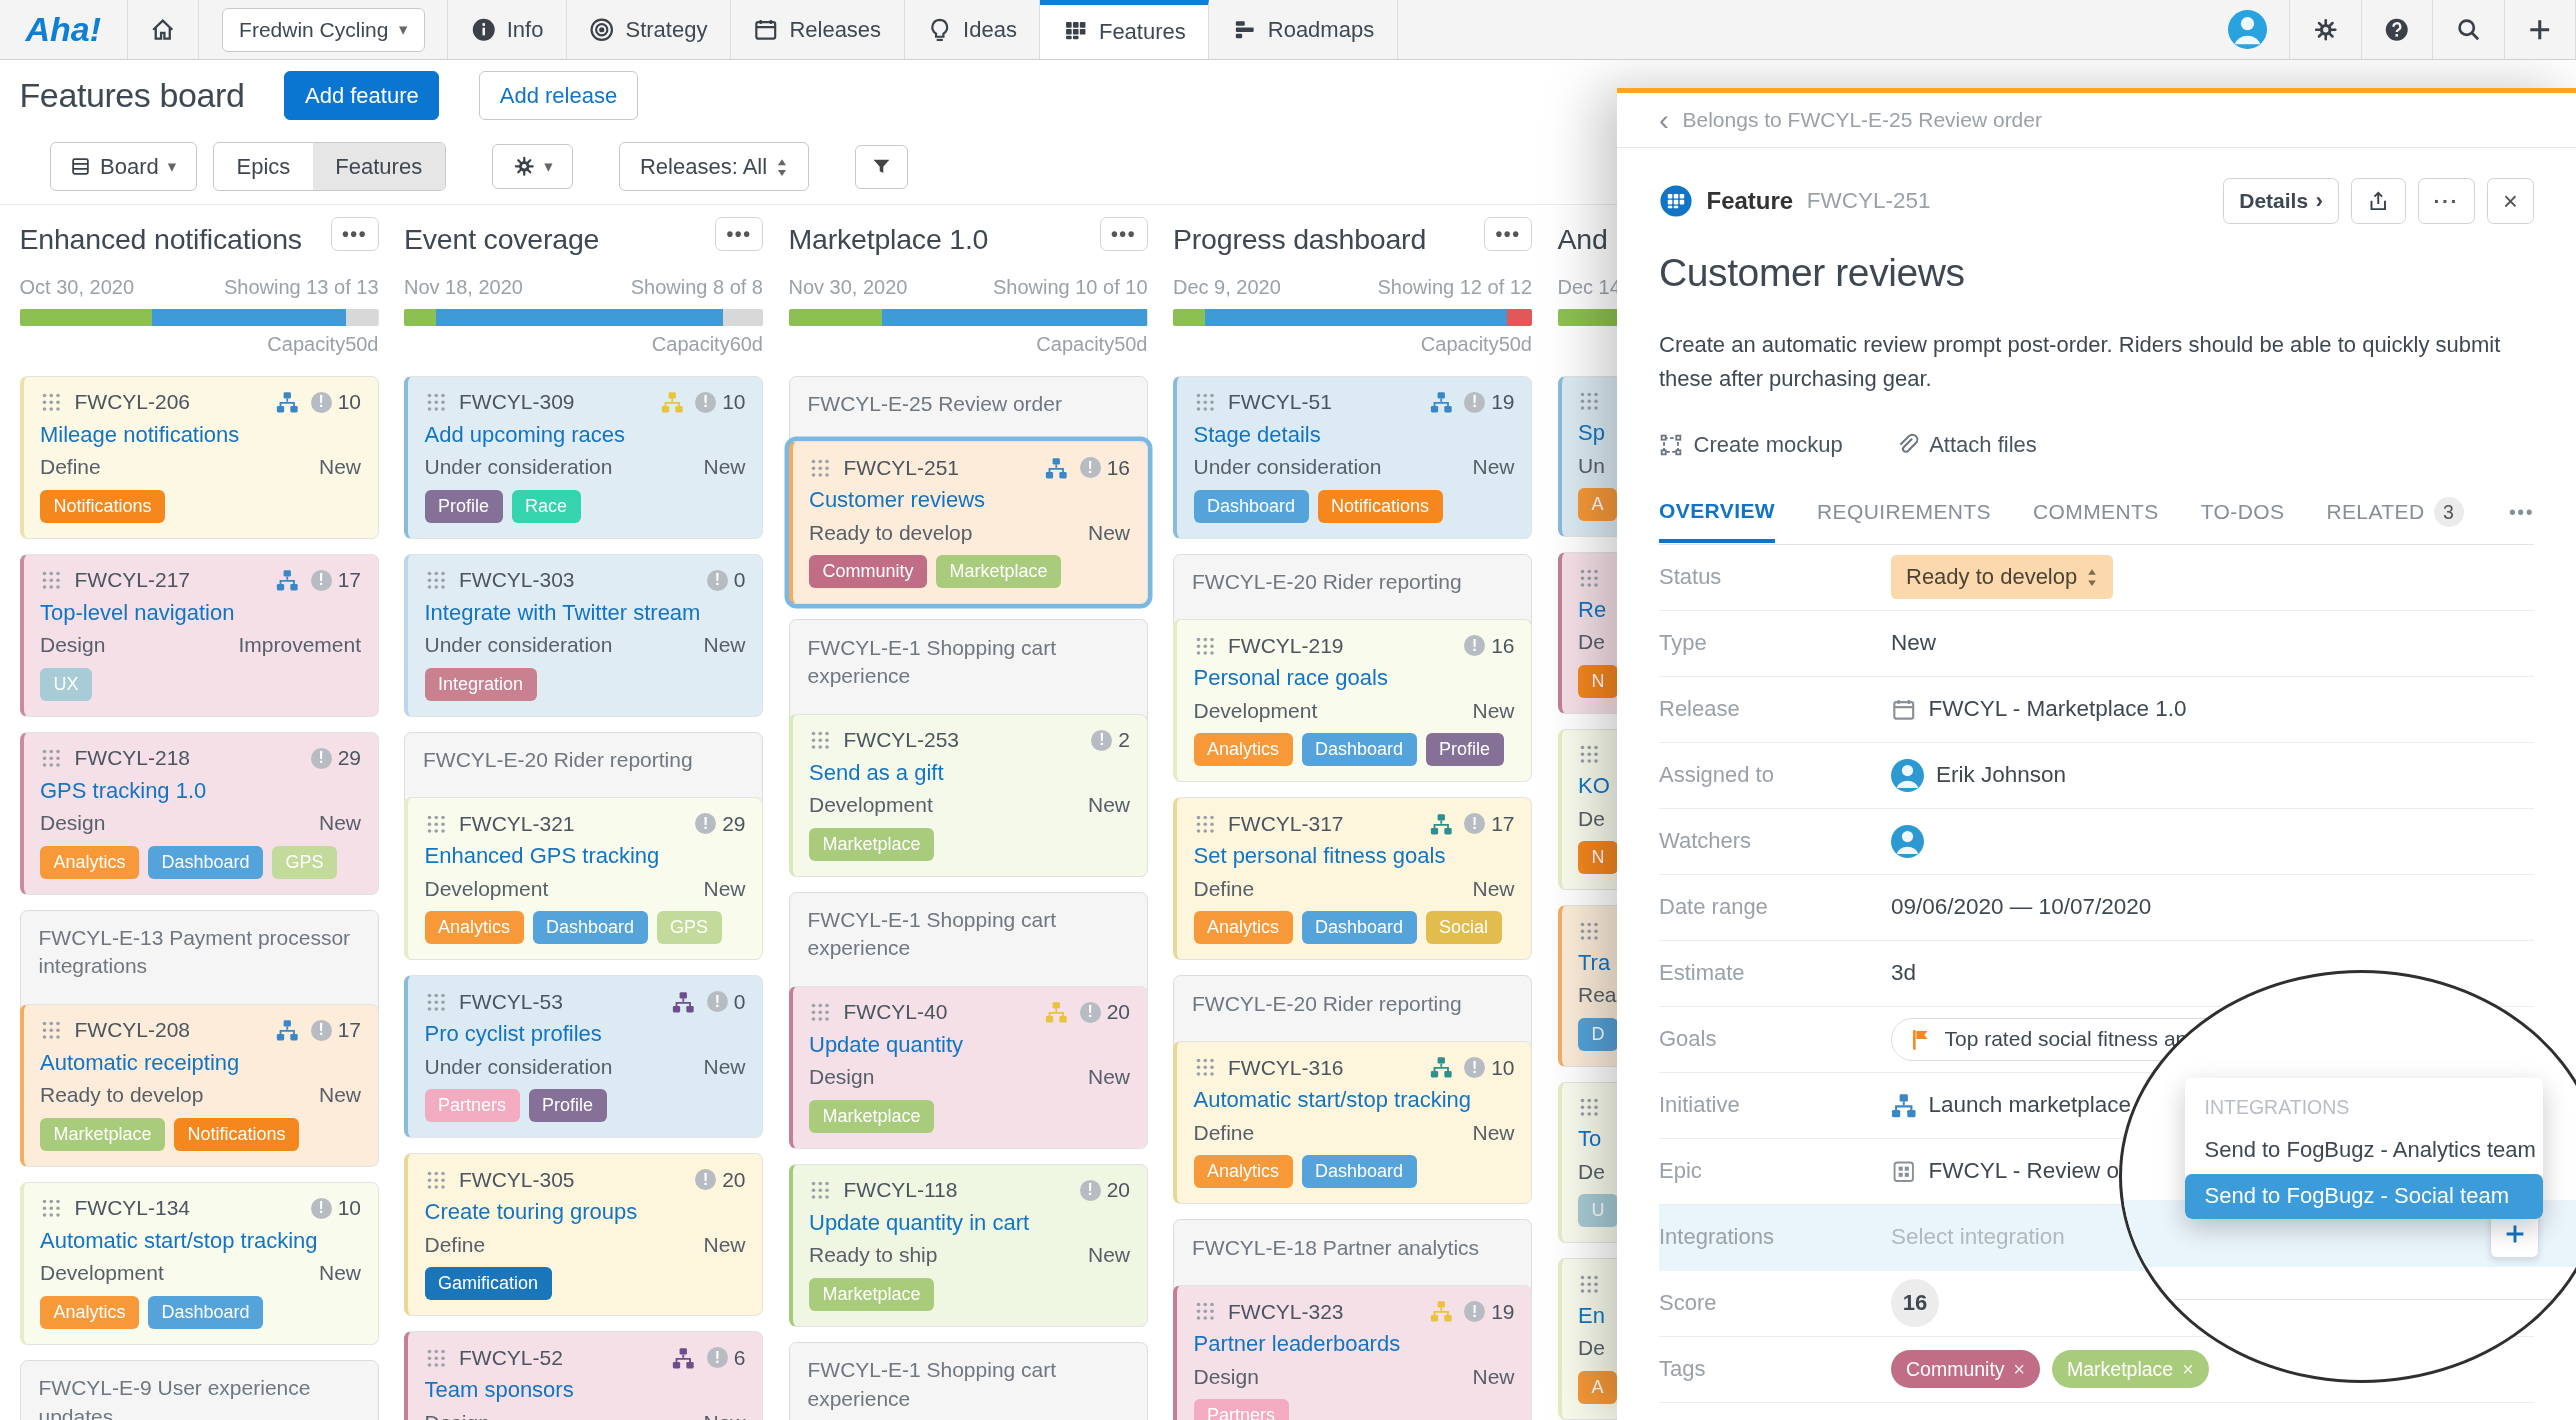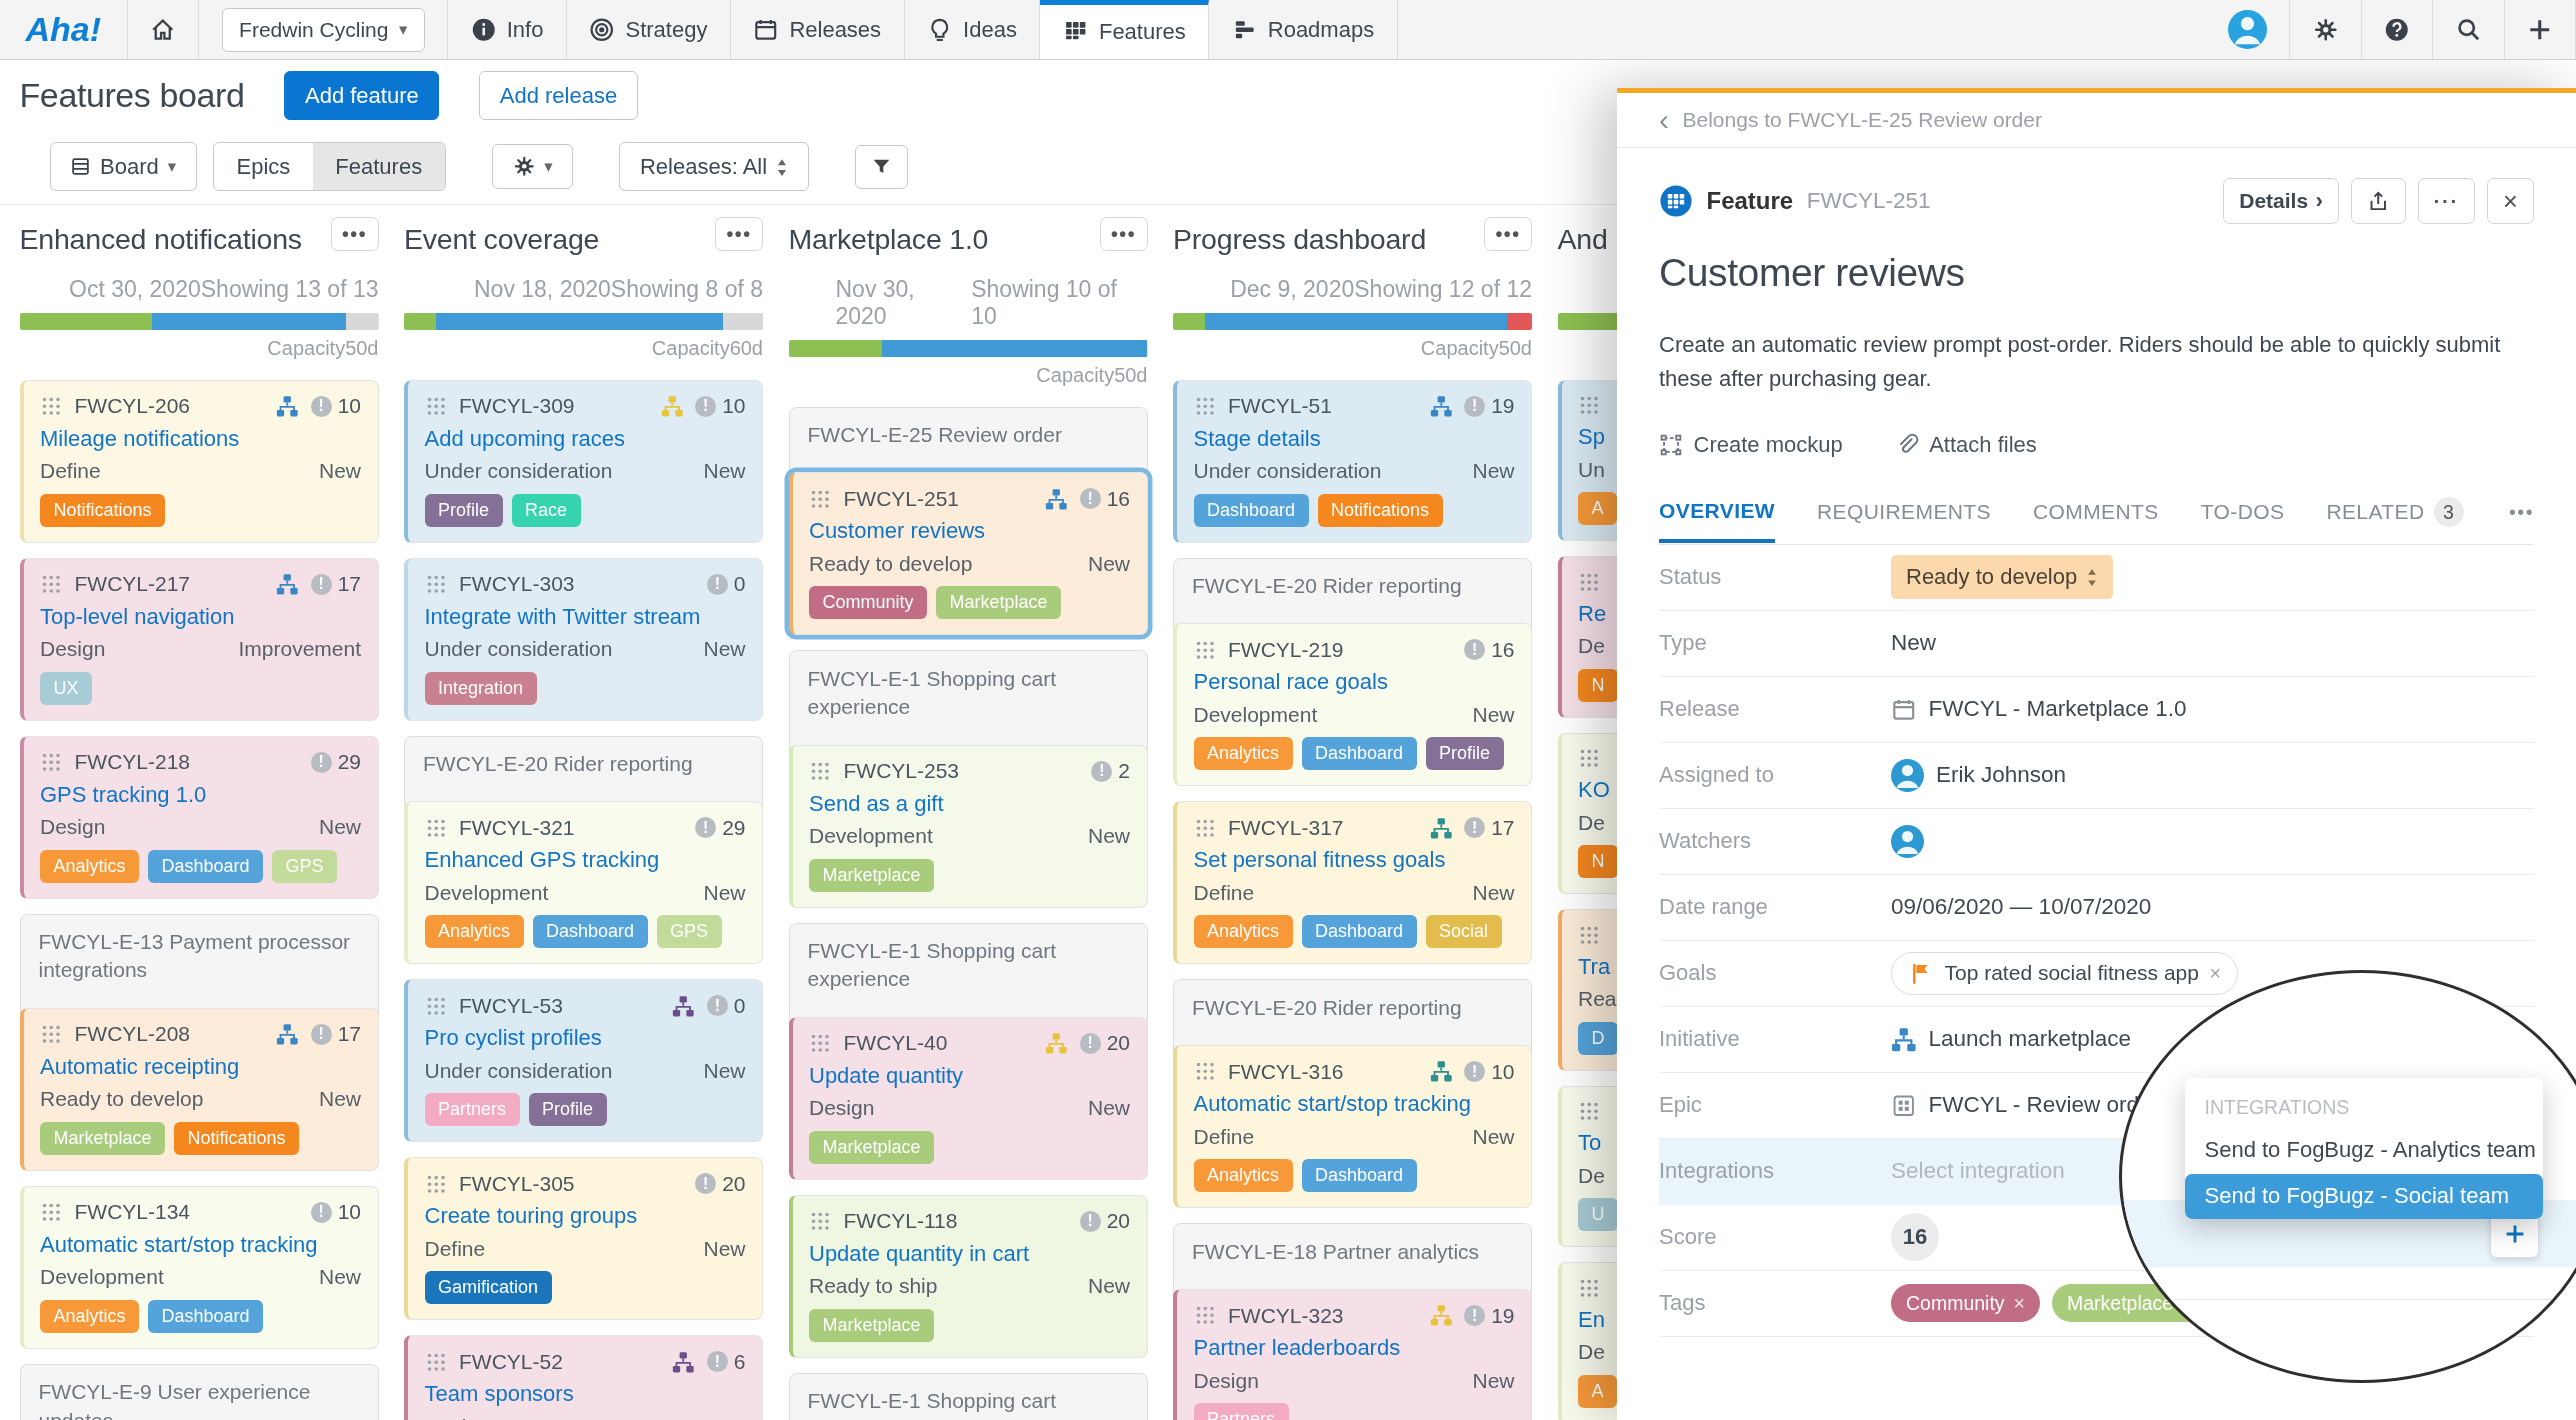--- a/index.html
+++ b/index.html
@@ -35,21 +35,21 @@
 
   
   .board { position:absolute; left:0; top:217px; width:2576px; height:1203px; }
   .cols { position:absolute; left:19.5px; top:0; display:flex; gap:25.5px; }
   .col { width:359px; flex:0 0 359px; }
   .col-head { display:flex; align-items:flex-start; justify-content:space-between; }
   .col-title { font-size:28.5px; color:#3e4852; padding-top:6px; letter-spacing:-0.2px; }
   .col-menu { width:48px; height:34px; background:#fff; border:0.7px solid #d5d5d5; border-radius:6.7px;
     color:#555; font-size:19.5px; letter-spacing:1.5px; display:flex; align-items:center; justify-content:center;
     cursor:pointer; font-weight:bold; }
-  .col-meta { display:flex; justify-content:flex-end; color:#9aa1a9; font-size:23px; margin-top:19.5px;margin-left:47px; }
+  .col-meta { display:flex; justify-content:space-between; color:#9aa1a9; font-size:20px; margin-top:19.5px; }
   .cap-bar { display:flex; height:16.5px; border-radius:2.2px; overflow:hidden; margin-top:10.5px; background:#e2e2e2; }
   .cap-meta { display:flex; justify-content:flex-end; color:#9aa1a9; font-size:20px; margin:7.5px 0 19.5px; }
 
   .epic { background:#f5f5f5; border:0.7px solid #dcdcdc; border-radius:7.5px; padding:13.5px 18px 34px;
     color:#6f7780; font-size:21px; line-height:1.35; margin-bottom:13.5px; cursor:pointer; }
   .epic + .card { margin-top:-25.5px; }
   .card { position:relative; background:#fcf8e3; border:0.7px solid #e3e3e3; border-left:4.5px solid #ece0ae;
     border-radius:7.5px; padding:13.5px 16.5px 15px; margin-bottom:15px; cursor:pointer; }
   .card.sel { box-shadow:0 0 0 4.5px #7cb9e2; }
   .crow1 { display:flex; align-items:center; gap:12px; }
@@ -1505,20 +1505,26 @@
             </span>
           </div>
         </div>
         <div class="prow">
           <div class="plabel">Date range</div>
           <div class="pval">
             <span>09/06/2020  —  10/07/2020</span>
           </div>
         </div>
         <div class="prow">
+          <div class="plabel">Estimate</div>
+          <div class="pval">
+            <span>3d</span>
+          </div>
+        </div>
+        <div class="prow">
           <div class="plabel">Goals</div>
           <div class="pval">
             <span class="goal-pill">
               <span class="gray-ic">
                 <svg viewBox="0 0 20 20">
                   <path d="M4.2 2.4v15.4" stroke="#f5871f" stroke-width="2"></path>
                   <path d="M5.8 3.2h8.8l-2.6 3.1 2.6 3.1H5.8z" fill="#f5871f"></path>
                 </svg>
               </span>
               <span>Top rated social fitness app</span>

